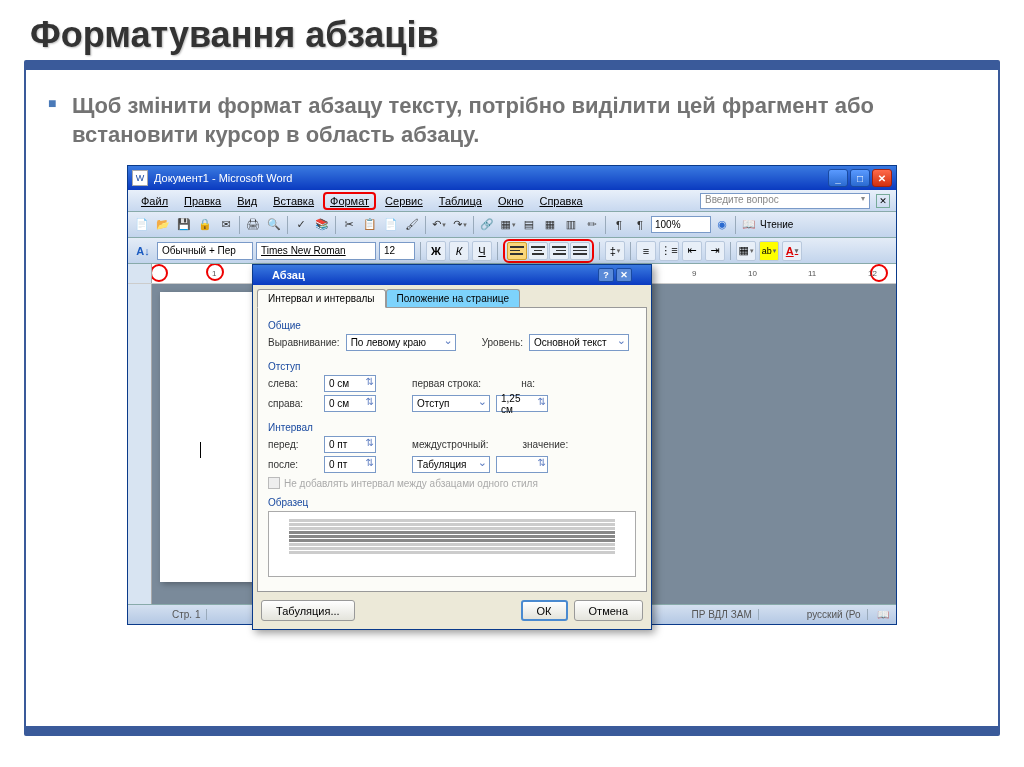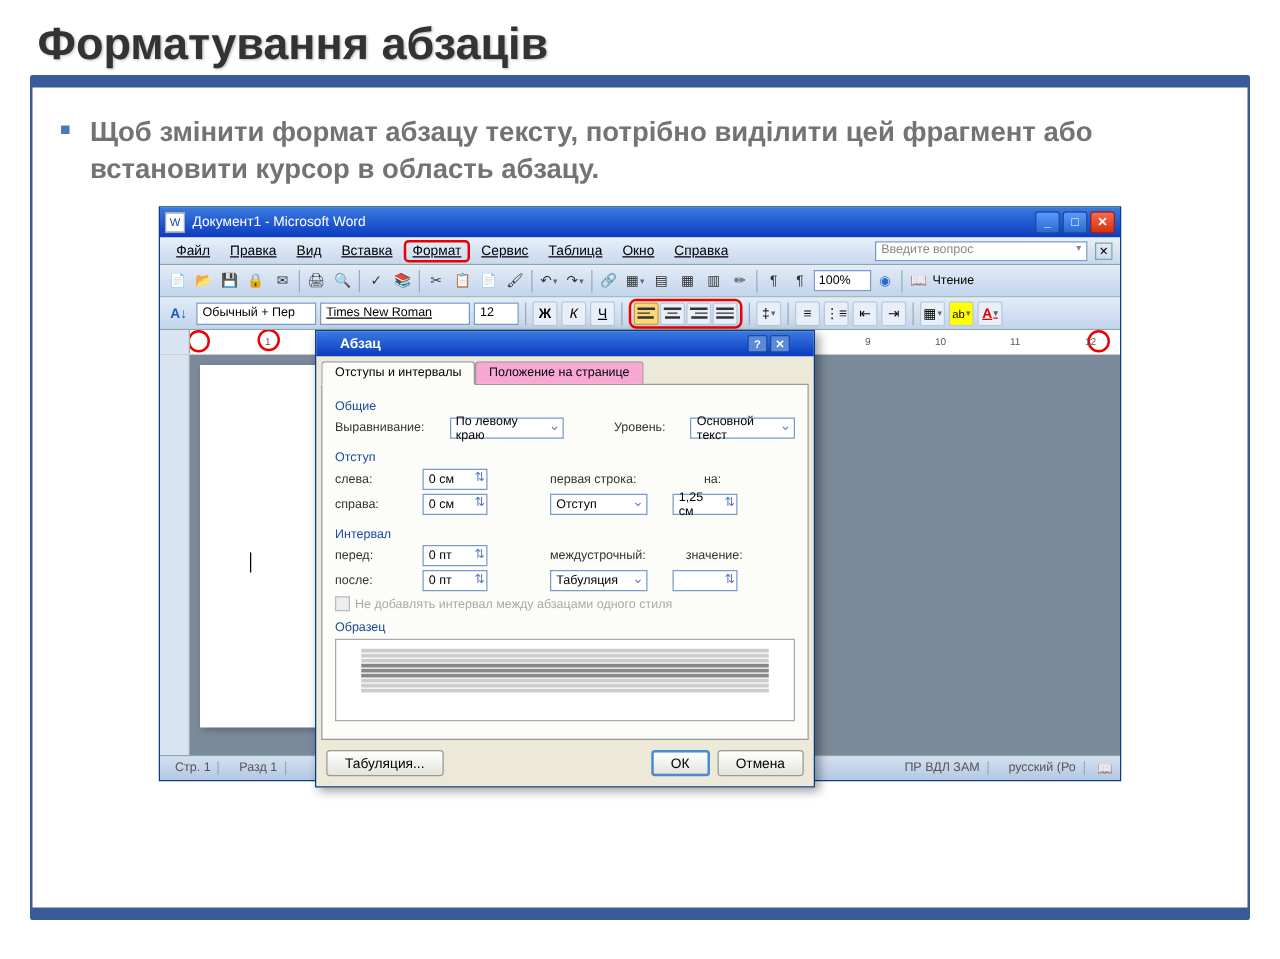--- a/index.html
+++ b/index.html
@@ -22,21 +22,21 @@
   .menubar .menu-item { padding: 2px 7px; text-decoration:underline dotted transparent; }
   .menubar .menu-item span.ul { text-decoration: underline; }
   .menubar .menu-item.highlight { border:2px solid #e00; border-radius:4px; padding:1px 5px; }
   .menubar .help-box { margin-left:auto; width:170px; height:16px; border:1px solid #7a9ac8; background:#fff; font-size:10px; color:#888; padding:0 4px; display:flex; justify-content:space-between; }
   .menubar .menu-close { width:14px; height:14px; margin-left:4px; border:1px solid #7a9; display:flex; align-items:center; justify-content:center; font-size:9px; }
 
   .toolbar { background: linear-gradient(#e4ecf7, #c2d4ec); display:flex; align-items:center; height:26px; padding:0 4px; gap:1px; border-bottom:1px solid #8aa; }
   .tb-btn { width:20px; height:20px; border:1px solid transparent; display:flex; align-items:center; justify-content:center; font-size:11px; color:#333; border-radius:2px;}
   .tb-sep { width:1px; height:18px; background:#9ab; margin:0 2px; }
   .tb-drop::after { content:"▾"; font-size:7px; margin-left:1px; color:#666; }
-  .zoom-box { width:46px; height:17px; border:1px solid #7a9ac8; background:#fff; font-size:10px; padding:0 3px; display:flex; align-items:center; }
+  .zoom-box { width:60px; height:17px; border:1px solid #7a9ac8; background:#fff; font-size:10px; padding:0 3px; display:flex; align-items:center; }
 
   .fmtbar { background: linear-gradient(#e4ecf7, #c2d4ec); display:flex; align-items:center; height:26px; padding:0 4px; gap:3px; border-bottom:1px solid #8aa; }
   .style-box { height:18px; border:1px solid #7a9ac8; background:#fff; font-size:10px; padding:0 4px; display:flex; align-items:center; }
   .fmt-btn { width:20px; height:20px; border:1px solid #b8c8dd; background:#e8eff8; display:flex; align-items:center; justify-content:center; font-size:11px; border-radius:2px; }
   .align-group { border:2px solid #e00; border-radius:6px; padding:1px 2px; display:flex; gap:1px; }
   .align-btn { width:20px; height:18px; display:flex; flex-direction:column; justify-content:center; gap:2px; padding:2px; border:1px solid #b8c8dd; background:#e8eff8; border-radius:2px;}
   .align-btn.selected { background:#fbd77a; border-color:#d0a030; }
   .align-btn span { height:1.5px; background:#333; }
 
   .ruler-row { background:#f0f0f0; height:20px; position:relative; border-bottom:1px solid #ccc; display:flex; }
@@ -48,40 +48,40 @@
   .doc-area { display:flex; height:320px; background:#7a8a9a; position:relative; }
   .vruler { width:24px; background:#d8e4f2; border-right:1px solid #aaa; position:relative; }
   .page { background:#fff; margin:8px; width:120px; height:290px; box-shadow:2px 2px 6px rgba(0,0,0,0.3); position:relative; }
   .cursor-blink { position:absolute; left:40px; top:150px; width:1px; height:16px; background:#000; }
 
   .dialog { position:absolute; left:100px; top:-20px; width:400px; background:#ece9d8; border:1px solid #0a3a8a; box-shadow:3px 3px 8px rgba(0,0,0,0.4); font-size:11px; z-index:10; }
   .dlg-title { background: linear-gradient(#3a7ae0, #0a3ac0); color:#fff; height:20px; display:flex; align-items:center; padding:0 19px; font-weight:bold; }
   .dlg-title .qc { margin-left:auto; display:flex; gap:2px; }
   .dlg-title .qc div { width:16px; height:14px; background:#5a8ad8; border:1px solid #1a4aa0; display:flex; align-items:center; justify-content:center; font-size:9px; border-radius:2px; }
   .tabs { display:flex; padding:4px 4px 0; gap:0; }
-  .tab { padding:3px 10px; border:1px solid #999; border-bottom:none; background:#f9a8d4; border-radius:3px 3px 0 0; font-size:10px; }
+  .tab { padding:3px 10px; border:1px solid #999; border-bottom:none; background:#7dd3fc; border-radius:3px 3px 0 0; font-size:10px; }
   .tab.active { background:#fcfcf8; position:relative; z-index:2; border-bottom:1px solid #fcfcf8; margin-bottom:-1px;}
   .tab-body { border:1px solid #999; margin:0 4px 4px; padding:8px 10px; background:#fcfcf8; }
   .section-label { color:#1a4aa0; font-size:10px; margin:4px 0 3px; }
-  .row { display:flex; align-items:center; gap:20px; margin:3px 0; font-size:10px; }
+  .row { display:flex; align-items:center; gap:6px; margin:3px 0; font-size:10px; }
   .row label { color:#333; }
   .dd { height:17px; border:1px solid #7a9ac8; background:#fff; font-size:10px; padding:0 14px 0 4px; display:flex; align-items:center; position:relative; }
   .dd::after { content:"⌄"; position:absolute; right:2px; top:-1px; font-size:11px; color:#5a7ac0; }
   .spin { height:17px; border:1px solid #7a9ac8; background:#fff; font-size:10px; padding:0 14px 0 4px; display:flex; align-items:center; position:relative; width:52px;}
   .spin::after { content:"⇅"; position:absolute; right:1px; top:0px; font-size:10px; color:#5a7ac0; }
   .sample-box { border:1px solid #aaa; height:66px; background:#fff; margin:3px 0 6px; padding:6px; font-size:5px; color:#aaa; line-height:1.3; overflow:hidden;}
   .sample-box div{ height:3px; background:#ccc; margin:1px 14px; }
   .dlg-buttons { display:flex; gap:6px; padding:4px 8px 8px; }
   .dlg-btn { height:21px; border:1px solid #999; background:linear-gradient(#fff,#e4e4dc); padding:0 14px; border-radius:3px; font-size:11px; display:flex; align-items:center; }
   .dlg-btn.default { border:2px solid #4a8ad0; }
   .checkbox-row { display:flex; align-items:center; gap:4px; color:#aaa; font-size:10px; margin:4px 0;}
   .checkbox-row .cb { width:12px; height:12px; border:1px solid #bbb; background:#eee;}
 
   .statusbar { background: linear-gradient(#d4e0f0, #b4c8e4); height:20px; display:flex; align-items:center; font-size:10px; padding:0 6px; gap:10px; border-top:1px solid #8aa; color:#555;}
-  .statusbar .cell { padding:0 6px; border-right:1px solid #9ab; }
+  .statusbar .cell { padding:0 6px; border-right:1px solid #9ab;margin-left:32px; }
 </style>
 </head>
 <body>
 
 <div class="slide-title">Форматування абзаців</div>
 <div class="slide-frame">
   <div class="bullet-text">Щоб змінити формат абзацу тексту, потрібно виділити цей фрагмент або встановити курсор в область абзацу.</div>
 
   <div class="word-window">
 
@@ -232,21 +232,21 @@
 
         <div class="dialog">
           <div class="dlg-title">
             <span>Абзац</span>
             <div class="qc">
                 <div>?</div>
                 <div>✕</div>
               </div>
           </div>
           <div class="tabs">
-            <div class="tab active">Отступы и интервалы</div>
+            <div class="tab active">Интервал и интервалы</div>
             <div class="tab">Положение на странице</div>
           </div>
           <div class="tab-body">
             <div class="section-label">Общие</div>
             <div class="row">
               <label>Выравнивание:</label>
               <div class="dd" style="width:110px;">По левому краю</div>
               <label style="margin-left:20px;">Уровень:</label>
               <div class="dd" style="width:100px;">Основной текст</div>
             </div>
@@ -263,21 +263,21 @@
               <div class="spin">0 см</div>
               <div class="dd" style="width:78px; margin-left:30px;">Отступ</div>
               <div class="spin">1,25 см</div>
             </div>
 
             <div class="section-label" style="margin-top:10px;">Интервал</div>
             <div class="row">
               <label style="width:50px;">перед:</label>
               <div class="spin">0 пт</div>
               <label style="margin-left:30px;">междустрочный:</label>
-              <label style="margin-left:12px;">значение:</label>
+              <label style="margin-left:28px;">значение:</label>
             </div>
             <div class="row">
               <label style="width:50px;">после:</label>
               <div class="spin">0 пт</div>
               <div class="dd" style="width:78px; margin-left:30px;">Табуляция</div>
               <div class="spin"></div>
             </div>
             <div class="checkbox-row">
               <div class="cb"></div>
               <span>Не добавлять интервал между абзацами одного стиля</span>

